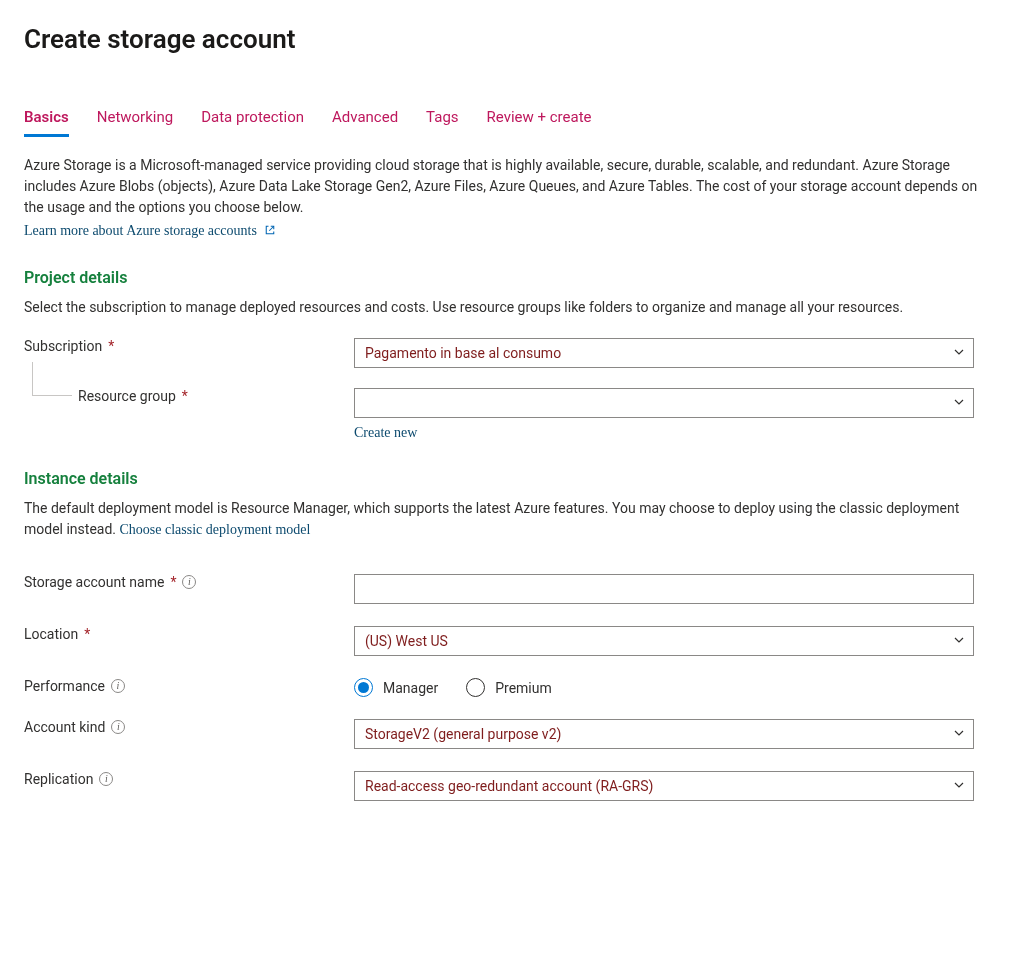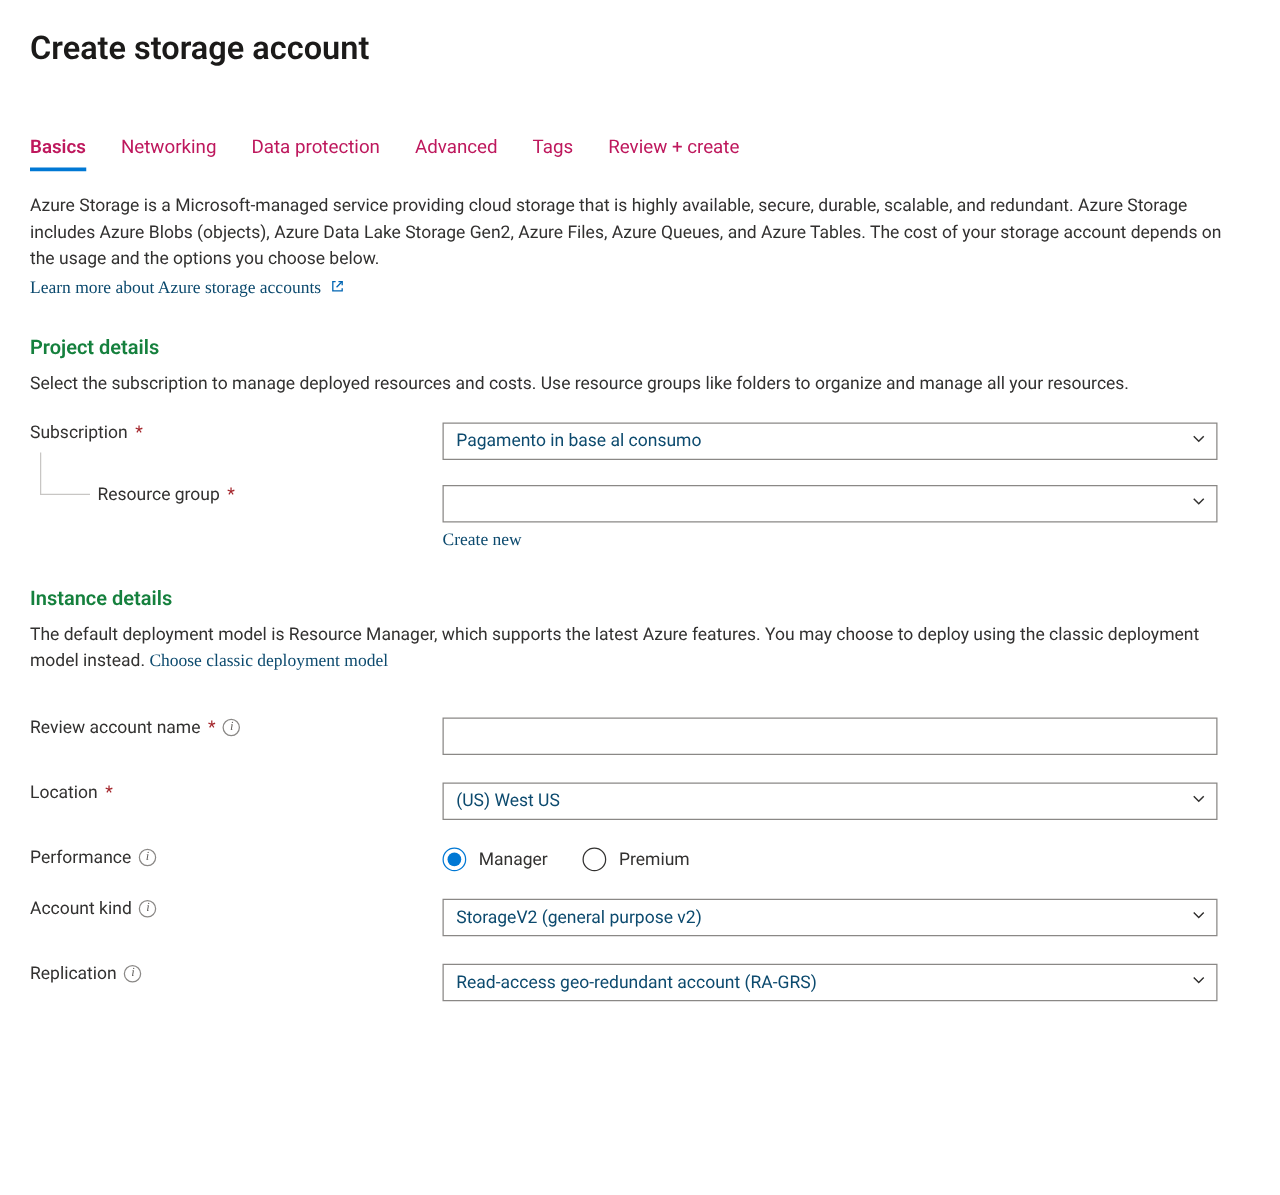--- a/index.html
+++ b/index.html
@@ -121,21 +121,21 @@
     position: relative;
     width: 100%;
     height: 30px;
     border: 1px solid #8a8886;
     background: #ffffff;
     display: flex;
     align-items: center;
     padding: 0 28px 0 10px;
     cursor: pointer;
     font-size: 14px;
-    color: #0c4a6e;
+    color: #7f1d1d;
   }
   .select-like .chev {
     position: absolute;
     right: 8px;
     top: 50%;
     transform: translateY(-50%);
     pointer-events: none;
   }
   .text-input {
     width: 100%;
@@ -257,21 +257,21 @@
 
 <h2 class="section-title">Instance details</h2>
 <p class="section-desc">
   <span>The default deployment model is Resource Manager, which supports the latest Azure features. You may choose to deploy using the classic deployment model instead.  </span><a class="link">Choose classic deployment model</a>
 </p>
 
 <div style="height:14px;"></div>
 
 <div class="form-row">
   <div class="label-col">
-    <span>Review account name</span>
+    <span>Storage account name</span>
     <span class="req">*</span>
     <span class="info-icon">i</span>
   </div>
   <div class="control-col">
     <input type="text" class="text-input" value="" style="">
   </div>
 </div>
 
 <div class="form-row">
   <div class="label-col">

